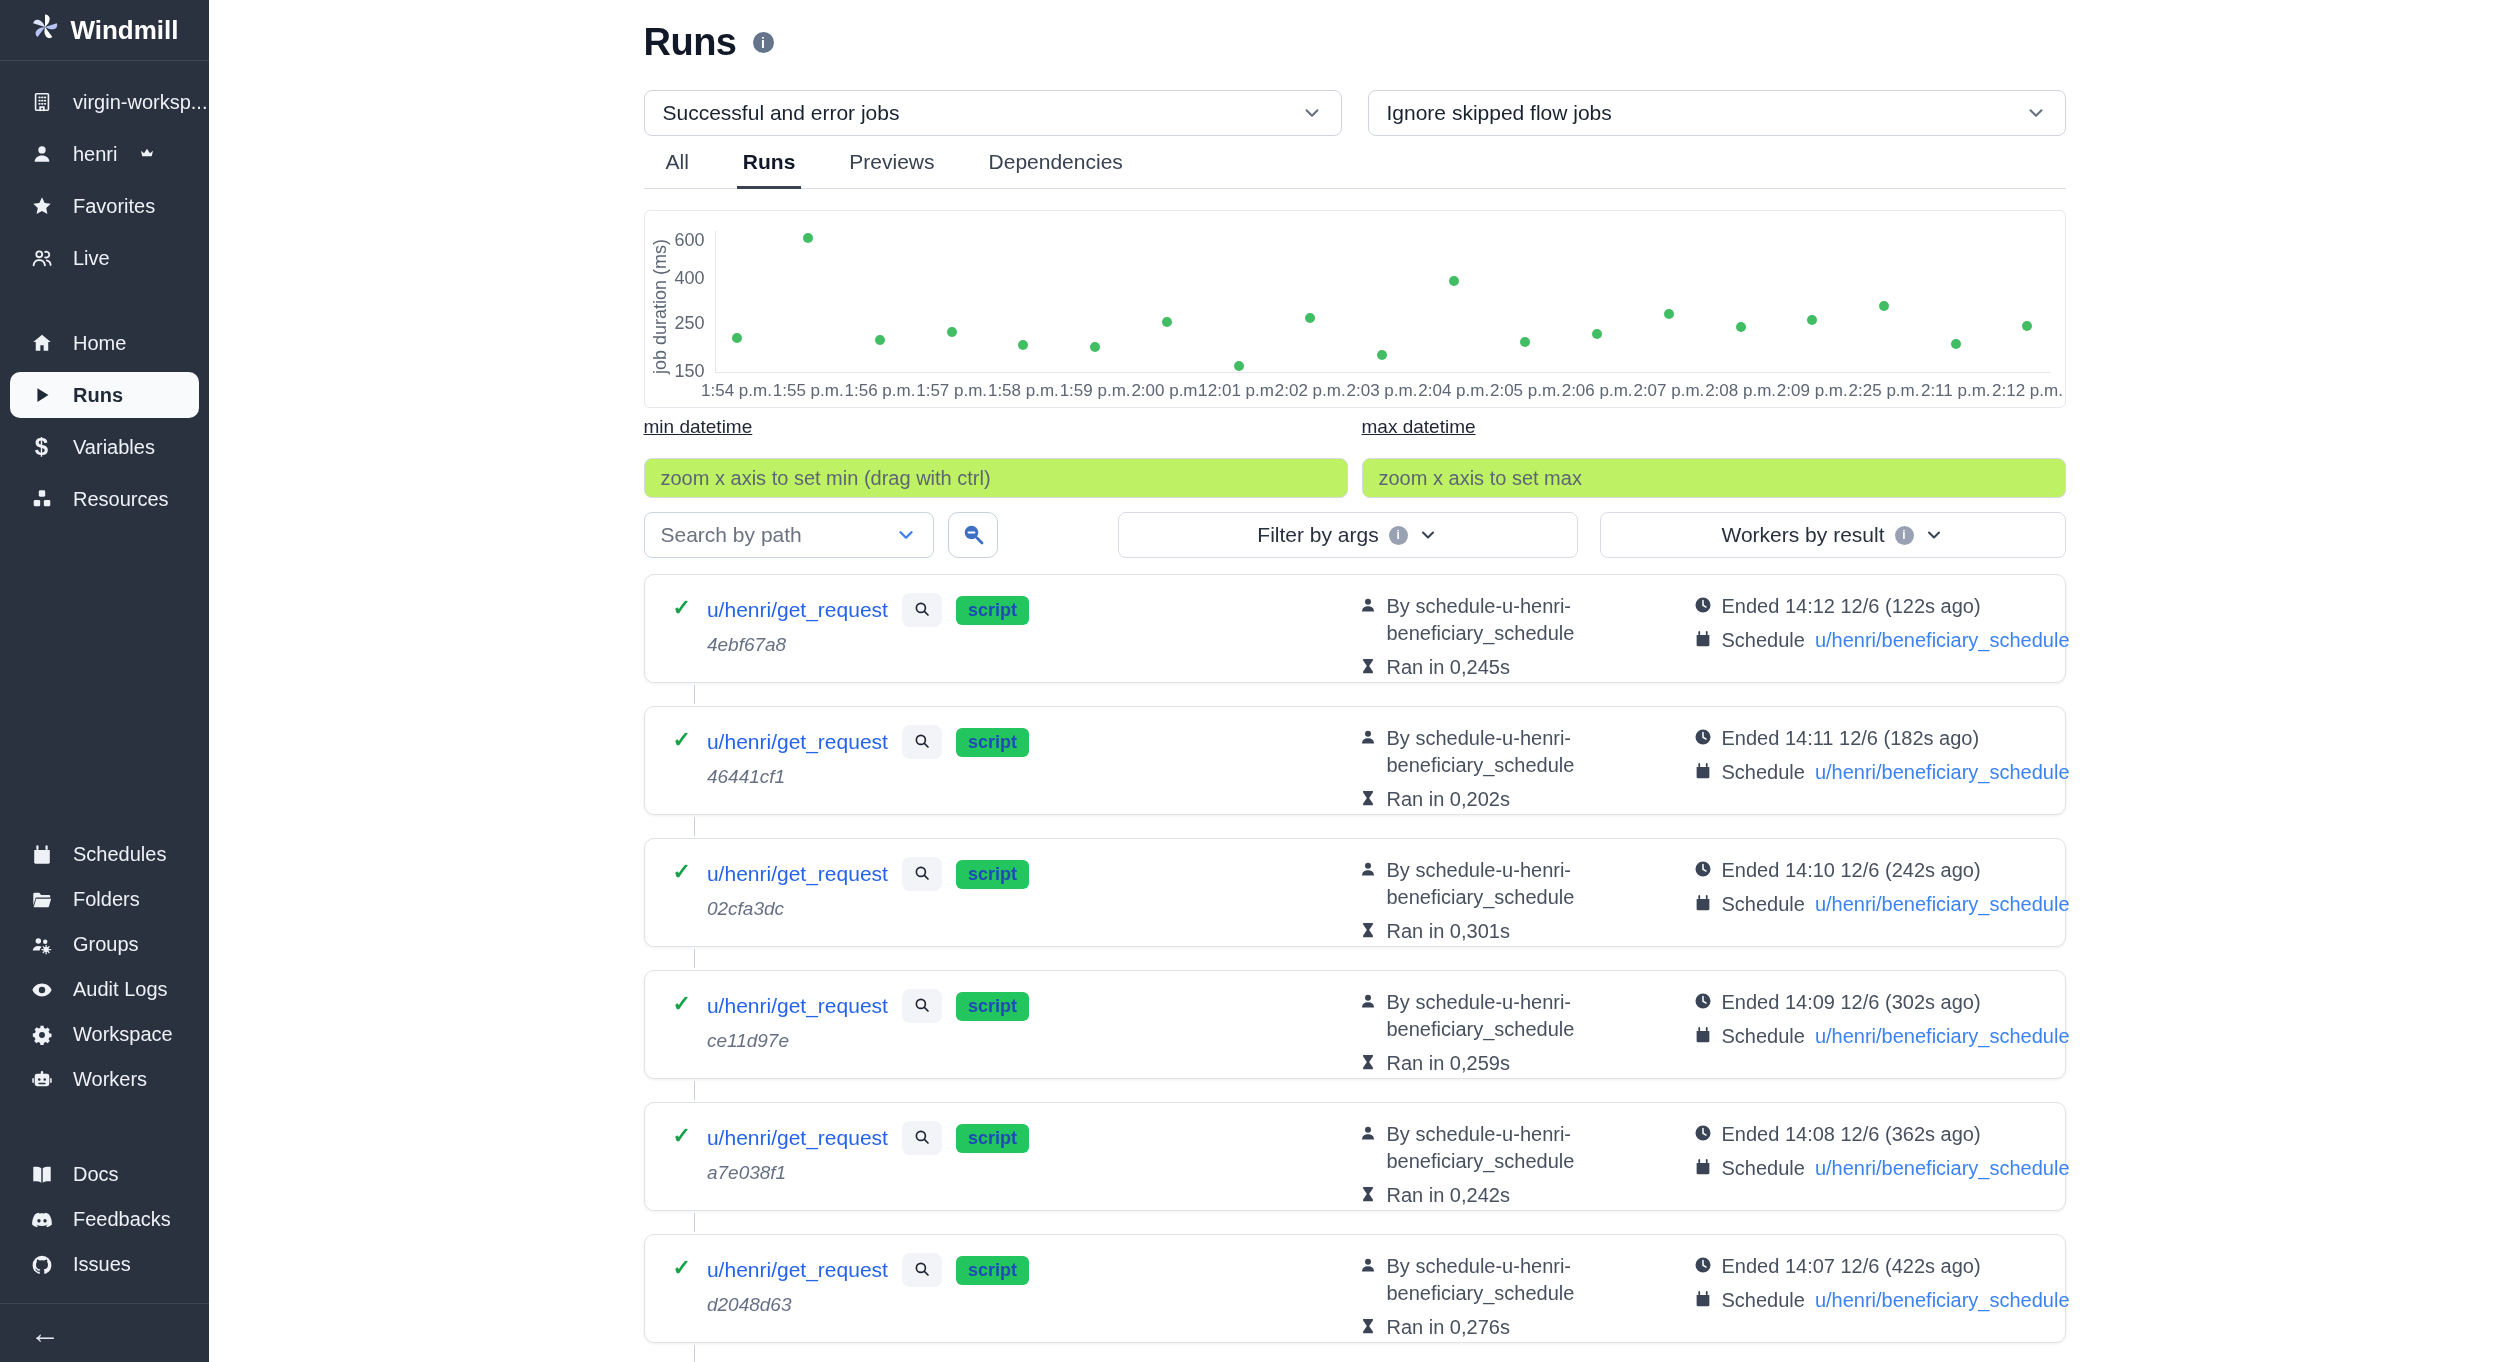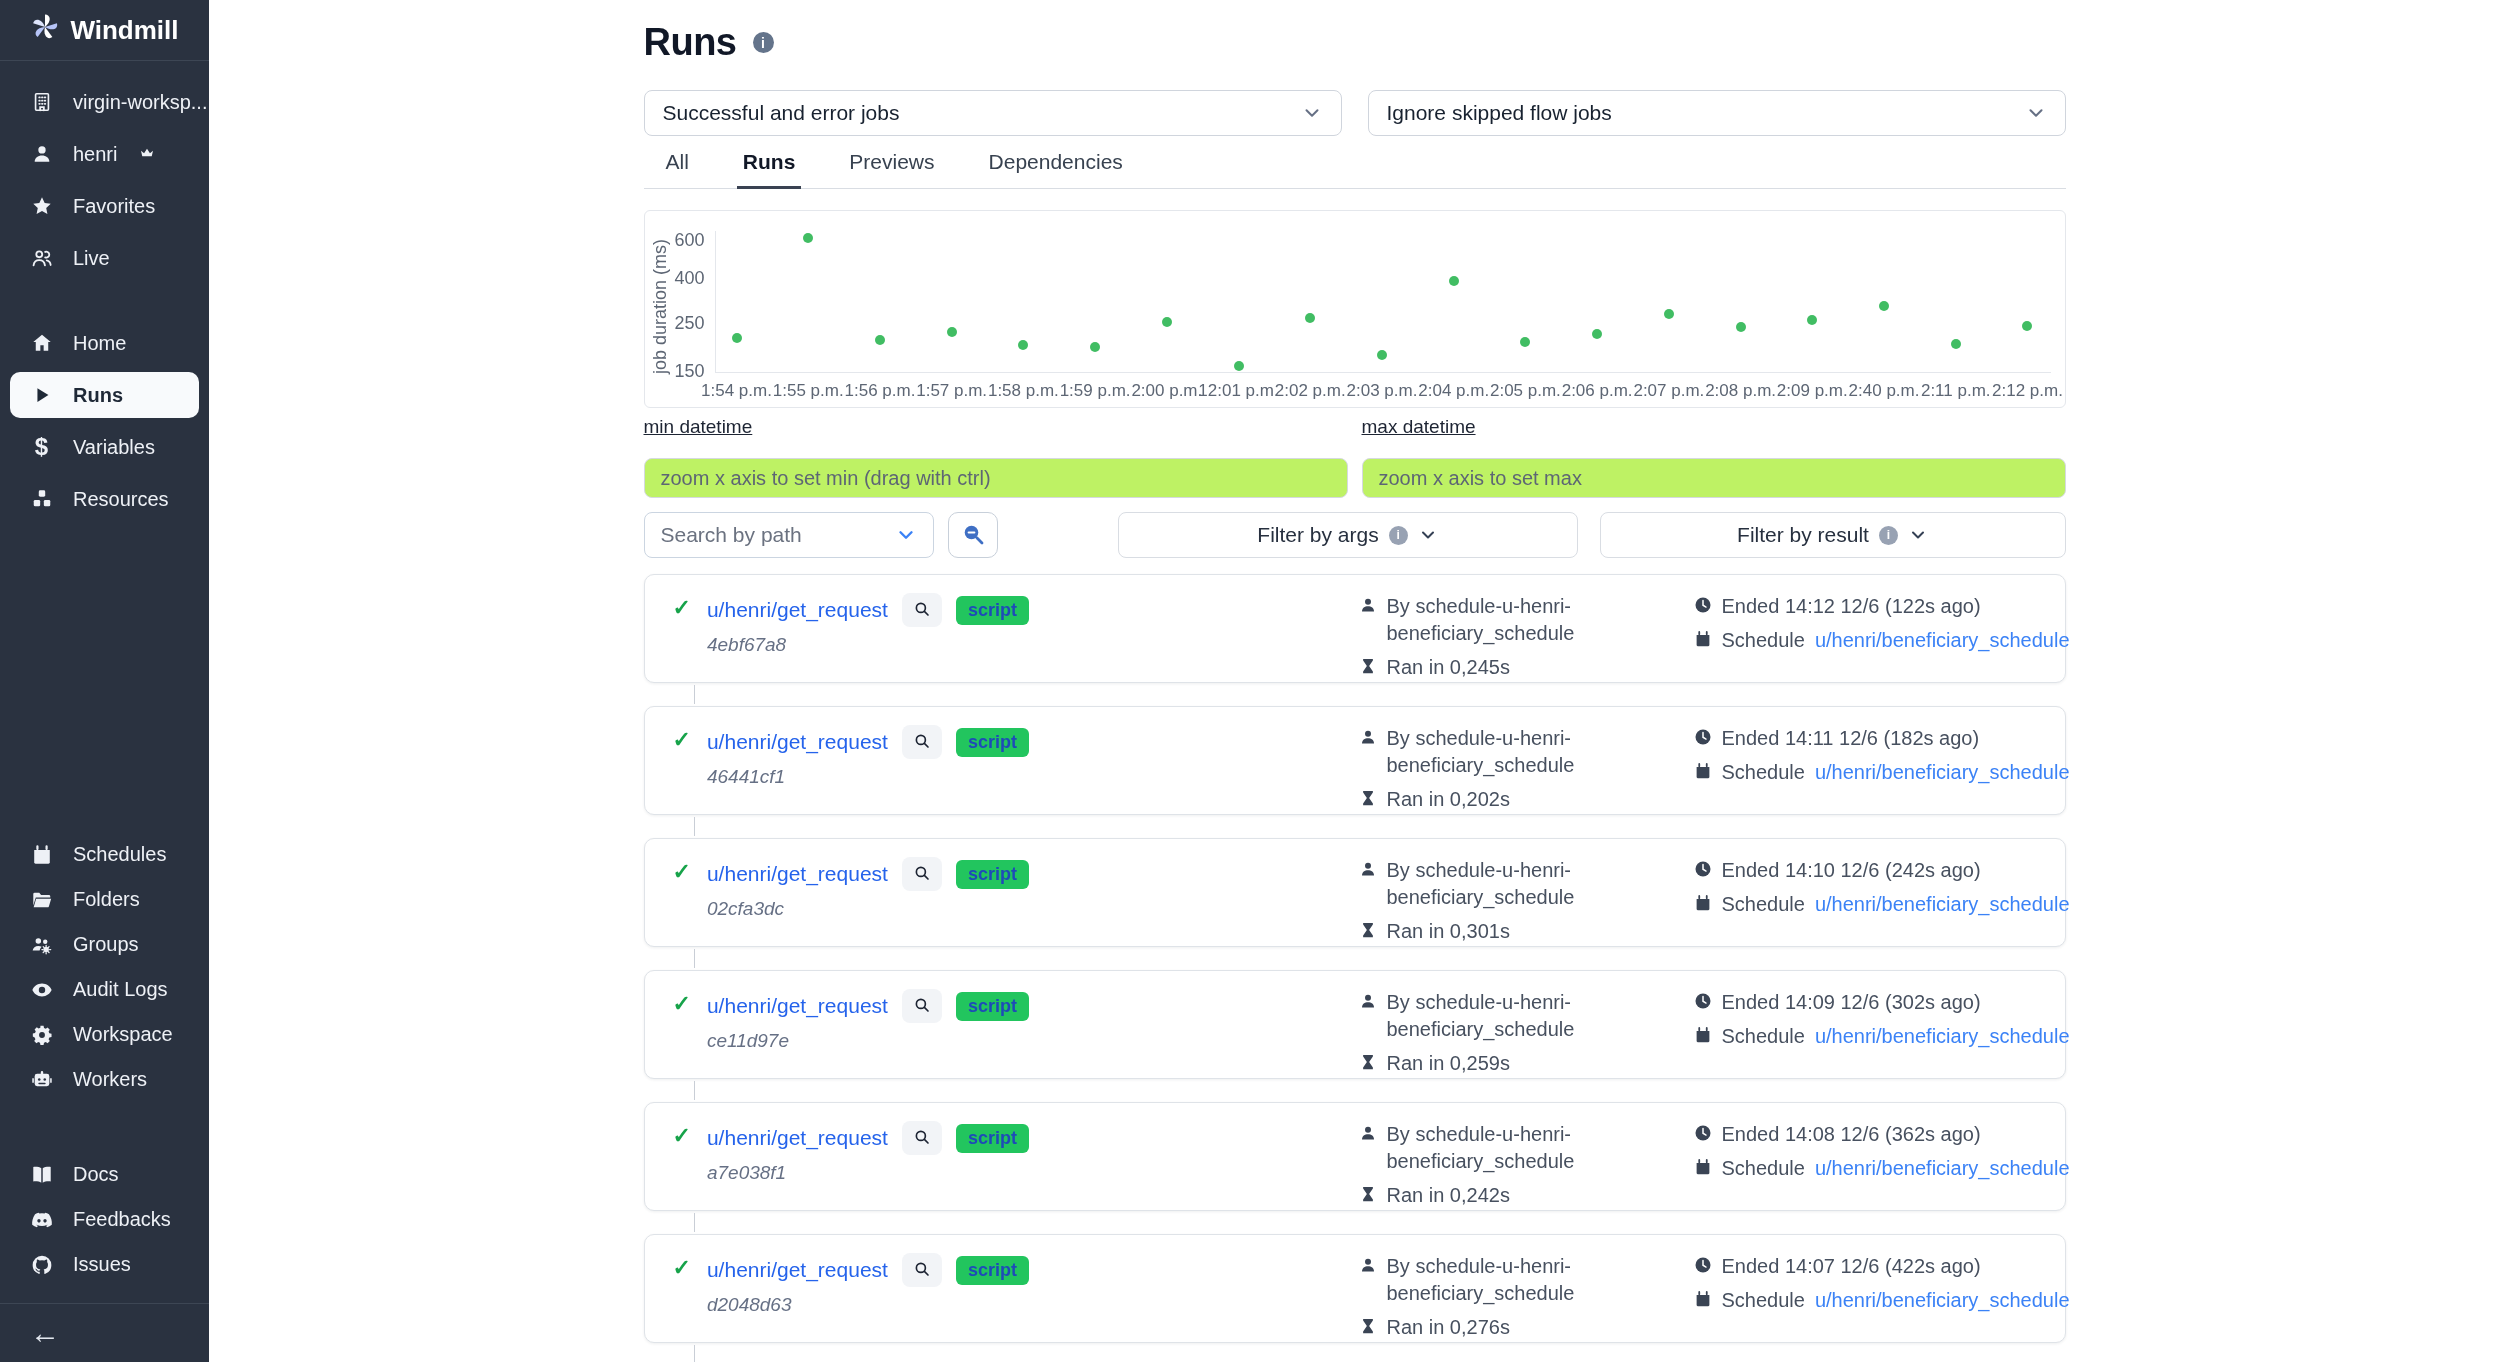--- a/index.html
+++ b/index.html
@@ -317,21 +317,21 @@
         <div class="xtick" style="left: 467.32px;">2:00 p.m.</div>
         <div class="xtick" style="left: 539.04px;">12:01 p.m.</div>
         <div class="xtick" style="left: 610.76px;">2:02 p.m.</div>
         <div class="xtick" style="left: 682.48px;">2:03 p.m.</div>
         <div class="xtick" style="left: 754.2px;">2:04 p.m.</div>
         <div class="xtick" style="left: 825.92px;">2:05 p.m.</div>
         <div class="xtick" style="left: 897.64px;">2:06 p.m.</div>
         <div class="xtick" style="left: 969.36px;">2:07 p.m.</div>
         <div class="xtick" style="left: 1041.08px;">2:08 p.m.</div>
         <div class="xtick" style="left: 1112.8px;">2:09 p.m.</div>
-        <div class="xtick" style="left: 1184.52px;">2:40 p.m.</div>
+        <div class="xtick" style="left: 1184.52px;">2:25 p.m.</div>
         <div class="xtick" style="left: 1256.24px;">2:11 p.m.</div>
         <div class="xtick" style="left: 1327.96px;">2:12 p.m.</div>
         <div class="dot" style="left: 92px; top: 126.981px; background: rgb(65, 189, 99);"></div>
         <div class="dot" style="left: 163.72px; top: 26.9015px; background: rgb(65, 189, 99);"></div>
         <div class="dot" style="left: 235.44px; top: 129.205px; background: rgb(65, 189, 99);"></div>
         <div class="dot" style="left: 307.16px; top: 120.608px; background: rgb(65, 189, 99);"></div>
         <div class="dot" style="left: 378.88px; top: 133.815px; background: rgb(65, 189, 99);"></div>
         <div class="dot" style="left: 450.6px; top: 136.207px; background: rgb(65, 189, 99);"></div>
         <div class="dot" style="left: 522.32px; top: 110.857px; background: rgb(65, 189, 99);"></div>
         <div class="dot" style="left: 594.04px; top: 154.901px; background: rgb(65, 189, 99);"></div>
@@ -374,21 +374,21 @@
             </svg></span>
       </button>
       <button class="filter-btn filter-args">
         <span>Filter by args</span>
         <span class="info-circle small">i</span>
         <span class="chev"><svg viewBox="0 0 24 24" fill="none" stroke="currentColor" stroke-width="2.4" stroke-linecap="round" stroke-linejoin="round">
               <path d="M6 9l6 6 6-6"></path>
             </svg></span>
       </button>
       <button class="filter-btn filter-result">
-        <span>Filter by result</span>
+        <span>Workers by result</span>
         <span class="info-circle small">i</span>
         <span class="chev"><svg viewBox="0 0 24 24" fill="none" stroke="currentColor" stroke-width="2.4" stroke-linecap="round" stroke-linejoin="round">
               <path d="M6 9l6 6 6-6"></path>
             </svg></span>
       </button>
     </div>
 
     <div class="runs-list" id="runs-list">
         <div class="run-card">
     <div class="rc-left">

